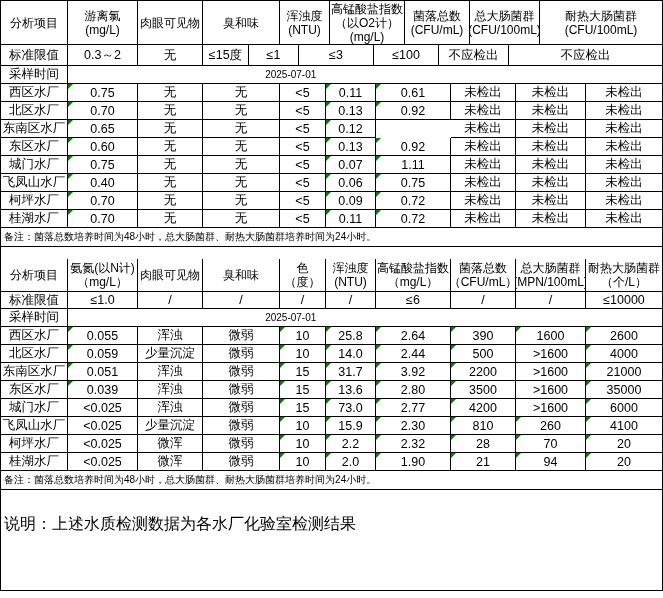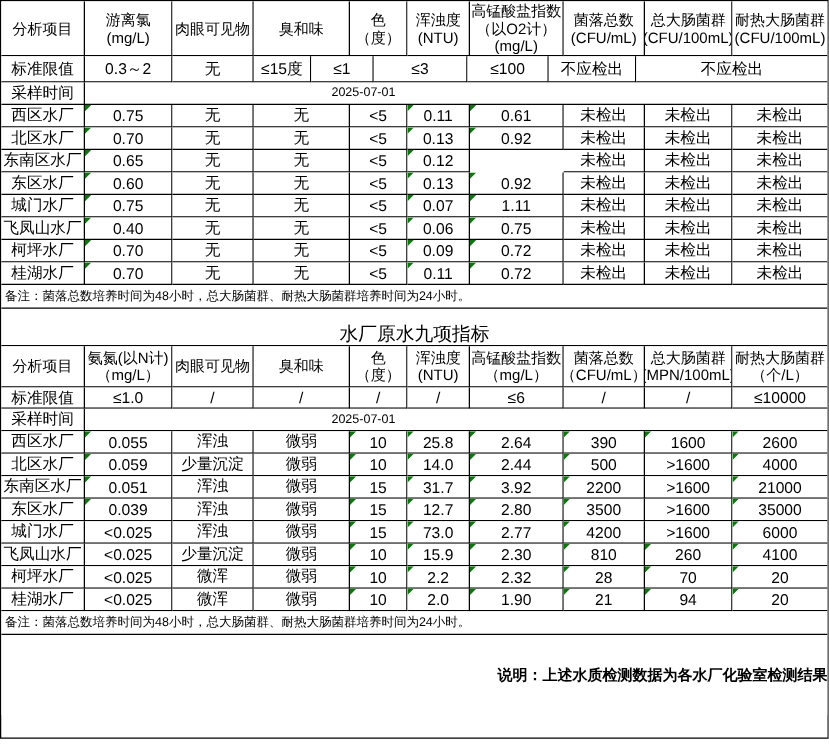--- a/index.html
+++ b/index.html
@@ -24,21 +24,21 @@
   .header-cell{font-size:12px;}
   .header-cell .v{white-space:pre-line;line-height:14px;}
   .remark-cell{justify-content:flex-start;font-size:10px;}
   .remark-cell .v{padding-left:3px;text-align:left;}
   .samp-merged{justify-content:flex-start;}
   .samp-date{width:75%;text-align:center;font-size:10px;}
   .flag{position:absolute;top:0;left:0;width:0;height:0;
         border-top:5px solid #008000;border-right:5px solid transparent;}
   .gap-band{height:12px;background:#fff;}
   .statement-region{height:64px;background:#fff;}
-  .statement-text{padding:24px 0 0 3px;font-size:12px;text-align:right;font-weight:bold;}
+  .statement-text{padding:24px 0 0 3px;font-size:16px;text-align:left;}
 </style>
 </head>
 <body>
 
 <div class="sheet">
   <div class="frame">
     <div id="table-0">
         <div class="trow" style="height: 44px;">
           <div class="cell header-cell" style="width: 67px; height: 44px;">
             <span class="v">分析项目</span>
@@ -46,23 +46,20 @@
           <div class="cell header-cell" style="width: 70px; height: 44px;">
             <span class="v">游离氯
 (mg/L)</span>
           </div>
           <div class="cell header-cell" style="width: 65px; height: 44px;">
             <span class="v">肉眼可见物</span>
           </div>
           <div class="cell header-cell" style="width: 77px; height: 44px;">
             <span class="v">臭和味</span>
           </div>
-          <div class="cell header-cell" style="width: 46px; height: 44px;">
-            <span class="v">色（度）</span>
-          </div>
           <div class="cell header-cell" style="width: 50px; height: 44px;">
             <span class="v">浑浊度
 (NTU)</span>
           </div>
           <div class="cell header-cell" style="width: 75px; height: 44px;">
             <span class="v">高锰酸盐指数
 （以O2计）
 (mg/L)</span>
           </div>
           <div class="cell header-cell" style="width: 65px; height: 44px;">
@@ -396,25 +393,20 @@
           </div>
         </div>
         <div class="trow" style="height: 19px;">
           <div class="cell remark-cell last" style="height: 19px;">
             <span class="v">备注：菌落总数培养时间为48小时，总大肠菌群、耐热大肠菌群培养时间为24小时。</span>
           </div>
         </div>
       </div>
     <div class="gap-band"></div>
     <div id="table-1">
-        <div class="trow" style="height: 18px;">
-          <div class="cell title-cell last" style="height: 18px;">
-            <span class="v">水厂原水九项指标</span>
-          </div>
-        </div>
         <div class="trow" style="height: 33px;">
           <div class="cell header-cell" style="width: 67px; height: 33px;">
             <span class="v">分析项目</span>
           </div>
           <div class="cell header-cell" style="width: 70px; height: 33px;">
             <span class="v">氨氮(以N计)
 （mg/L）</span>
           </div>
           <div class="cell header-cell" style="width: 65px; height: 33px;">
             <span class="v">肉眼可见物</span>
@@ -614,21 +606,21 @@
             <span class="v">浑浊</span>
           </div>
           <div class="cell" style="width: 77px; height: 18px;">
             <span class="v">微弱</span>
           </div>
           <div class="cell" style="width: 46px; height: 18px;">
             <span class="v">15</span>
             <span class="flag"></span>
           </div>
           <div class="cell" style="width: 50px; height: 18px;">
-            <span class="v">12.7</span>
+            <span class="v">13.6</span>
             <span class="flag"></span>
           </div>
           <div class="cell" style="width: 75px; height: 18px;">
             <span class="v">2.80</span>
             <span class="flag"></span>
           </div>
           <div class="cell" style="width: 65px; height: 18px;">
             <span class="v">3500</span>
             <span class="flag"></span>
           </div>

